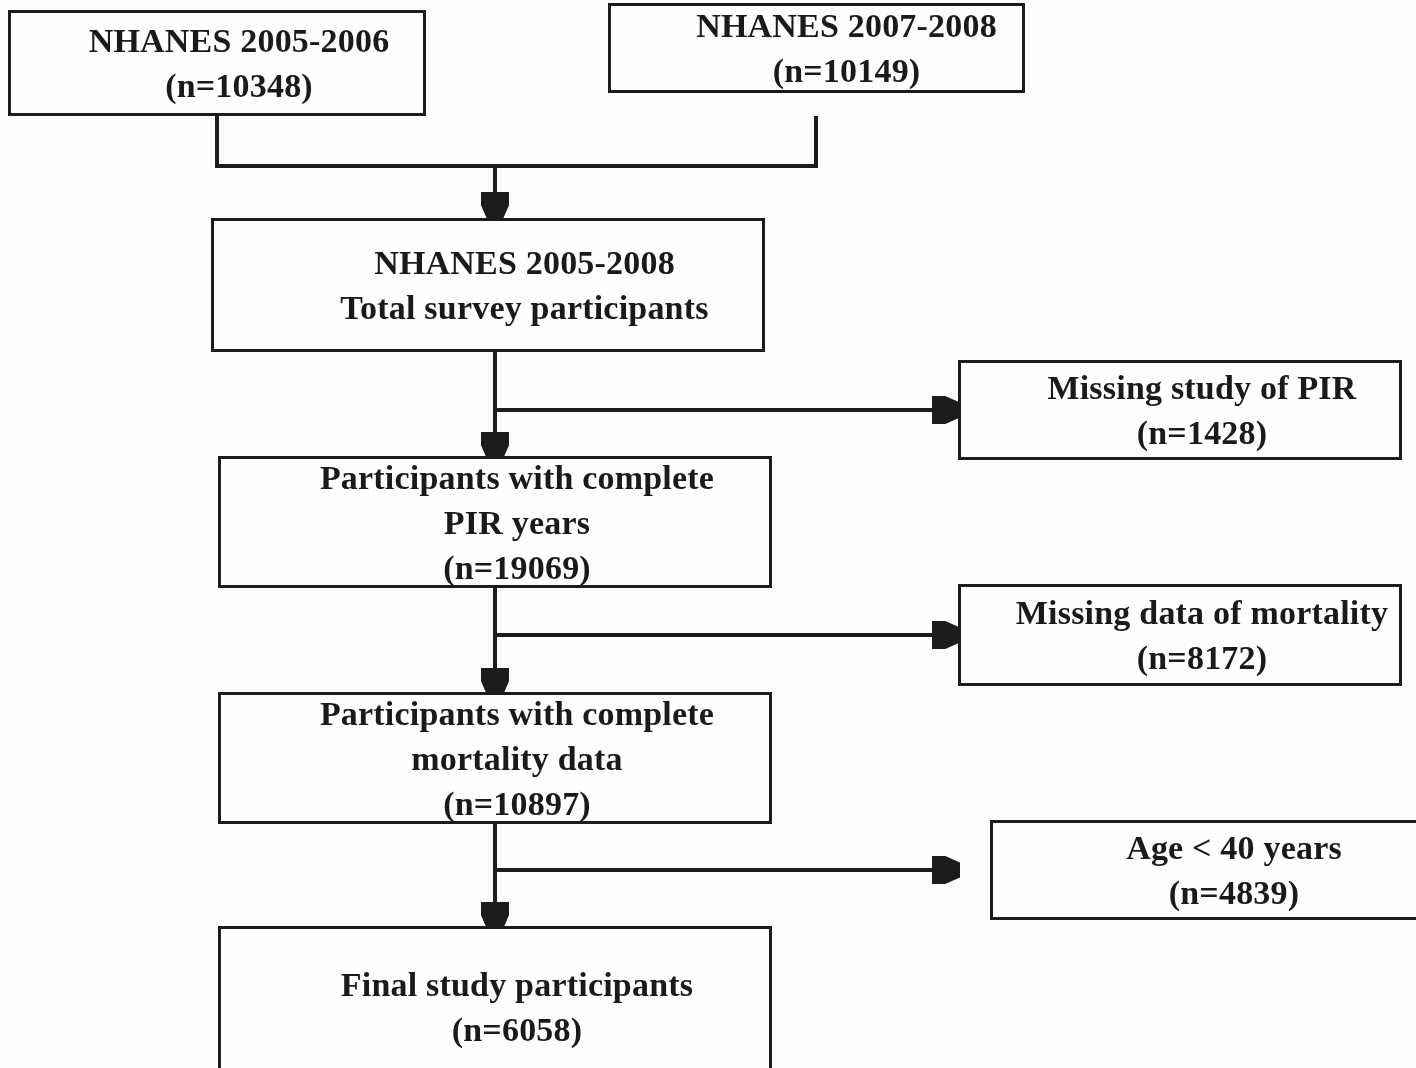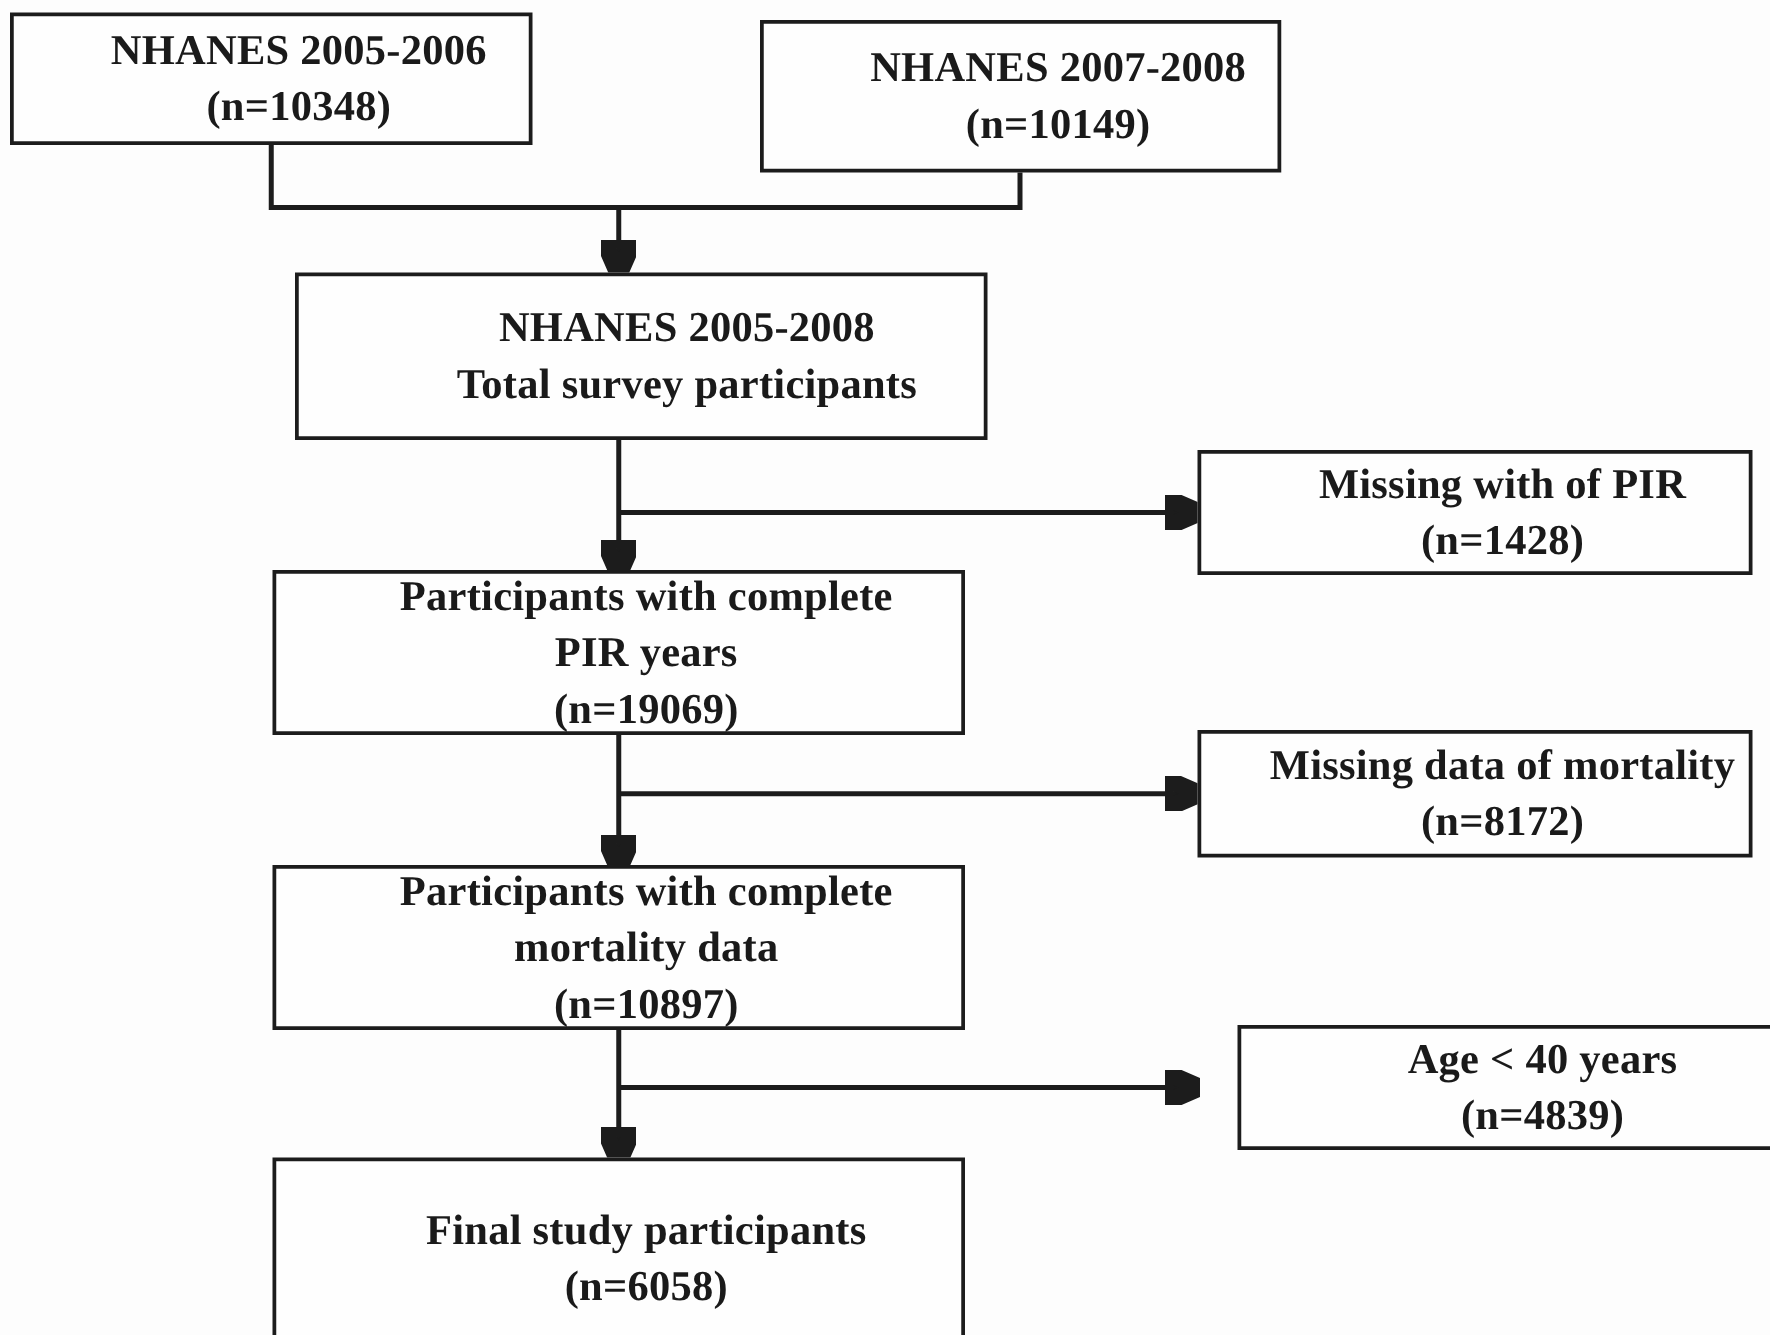--- a/index.html
+++ b/index.html
@@ -30,22 +30,22 @@
     font-weight: bold;
     font-size: 34px;
     line-height: 45px;
     color: #1a1a1a;
     letter-spacing: 0.2px;
   }
   .box span { display: block; white-space: nowrap; margin-left: 44px; }
 
   
   .b-nhanes0506   { left: 8px;   top: 10px;  width: 418px; height: 106px; }
-  .b-nhanes0708   { left: 608px; top: 16px;  width: 417px; height: 122px; padding-left: 16px; }
-  .b-total        { left: 236px; top: 218px; width: 554px; height: 134px; padding-left: 29px; }
+  .b-nhanes0708   { left: 608px; top: 3px;  width: 417px; height: 90px; padding-left: 16px; }
+  .b-total        { left: 211px; top: 218px; width: 554px; height: 134px; padding-left: 29px; }
   .b-completepir  { left: 218px; top: 456px; width: 554px; height: 132px; }
   .b-completemort { left: 218px; top: 692px; width: 554px; height: 132px; }
   .b-final        { left: 218px; top: 926px; width: 554px; height: 162px; }
 
   
   .b-missingpir   { left: 958px; top: 360px; width: 444px; height: 100px; }
   .b-missingmort  { left: 958px; top: 584px; width: 444px; height: 102px; }
   .b-ageunder40   { left: 990px; top: 820px; width: 444px; height: 100px; }
 </style>
 </head>
@@ -83,21 +83,21 @@
     <span>NHANES 2007-2008</span>
     <span>(n=10149)</span>
   </div>
 
   <div class="box b-total">
     <span>NHANES 2005-2008</span>
     <span>Total survey participants</span>
   </div>
 
   <div class="box b-missingpir">
-    <span>Missing with of PIR</span>
+    <span>Missing study of PIR</span>
     <span>(n=1428)</span>
   </div>
 
   <div class="box b-completepir">
     <span>Participants with complete</span>
     <span>PIR years</span>
     <span>(n=19069)</span>
   </div>
 
   <div class="box b-missingmort">

